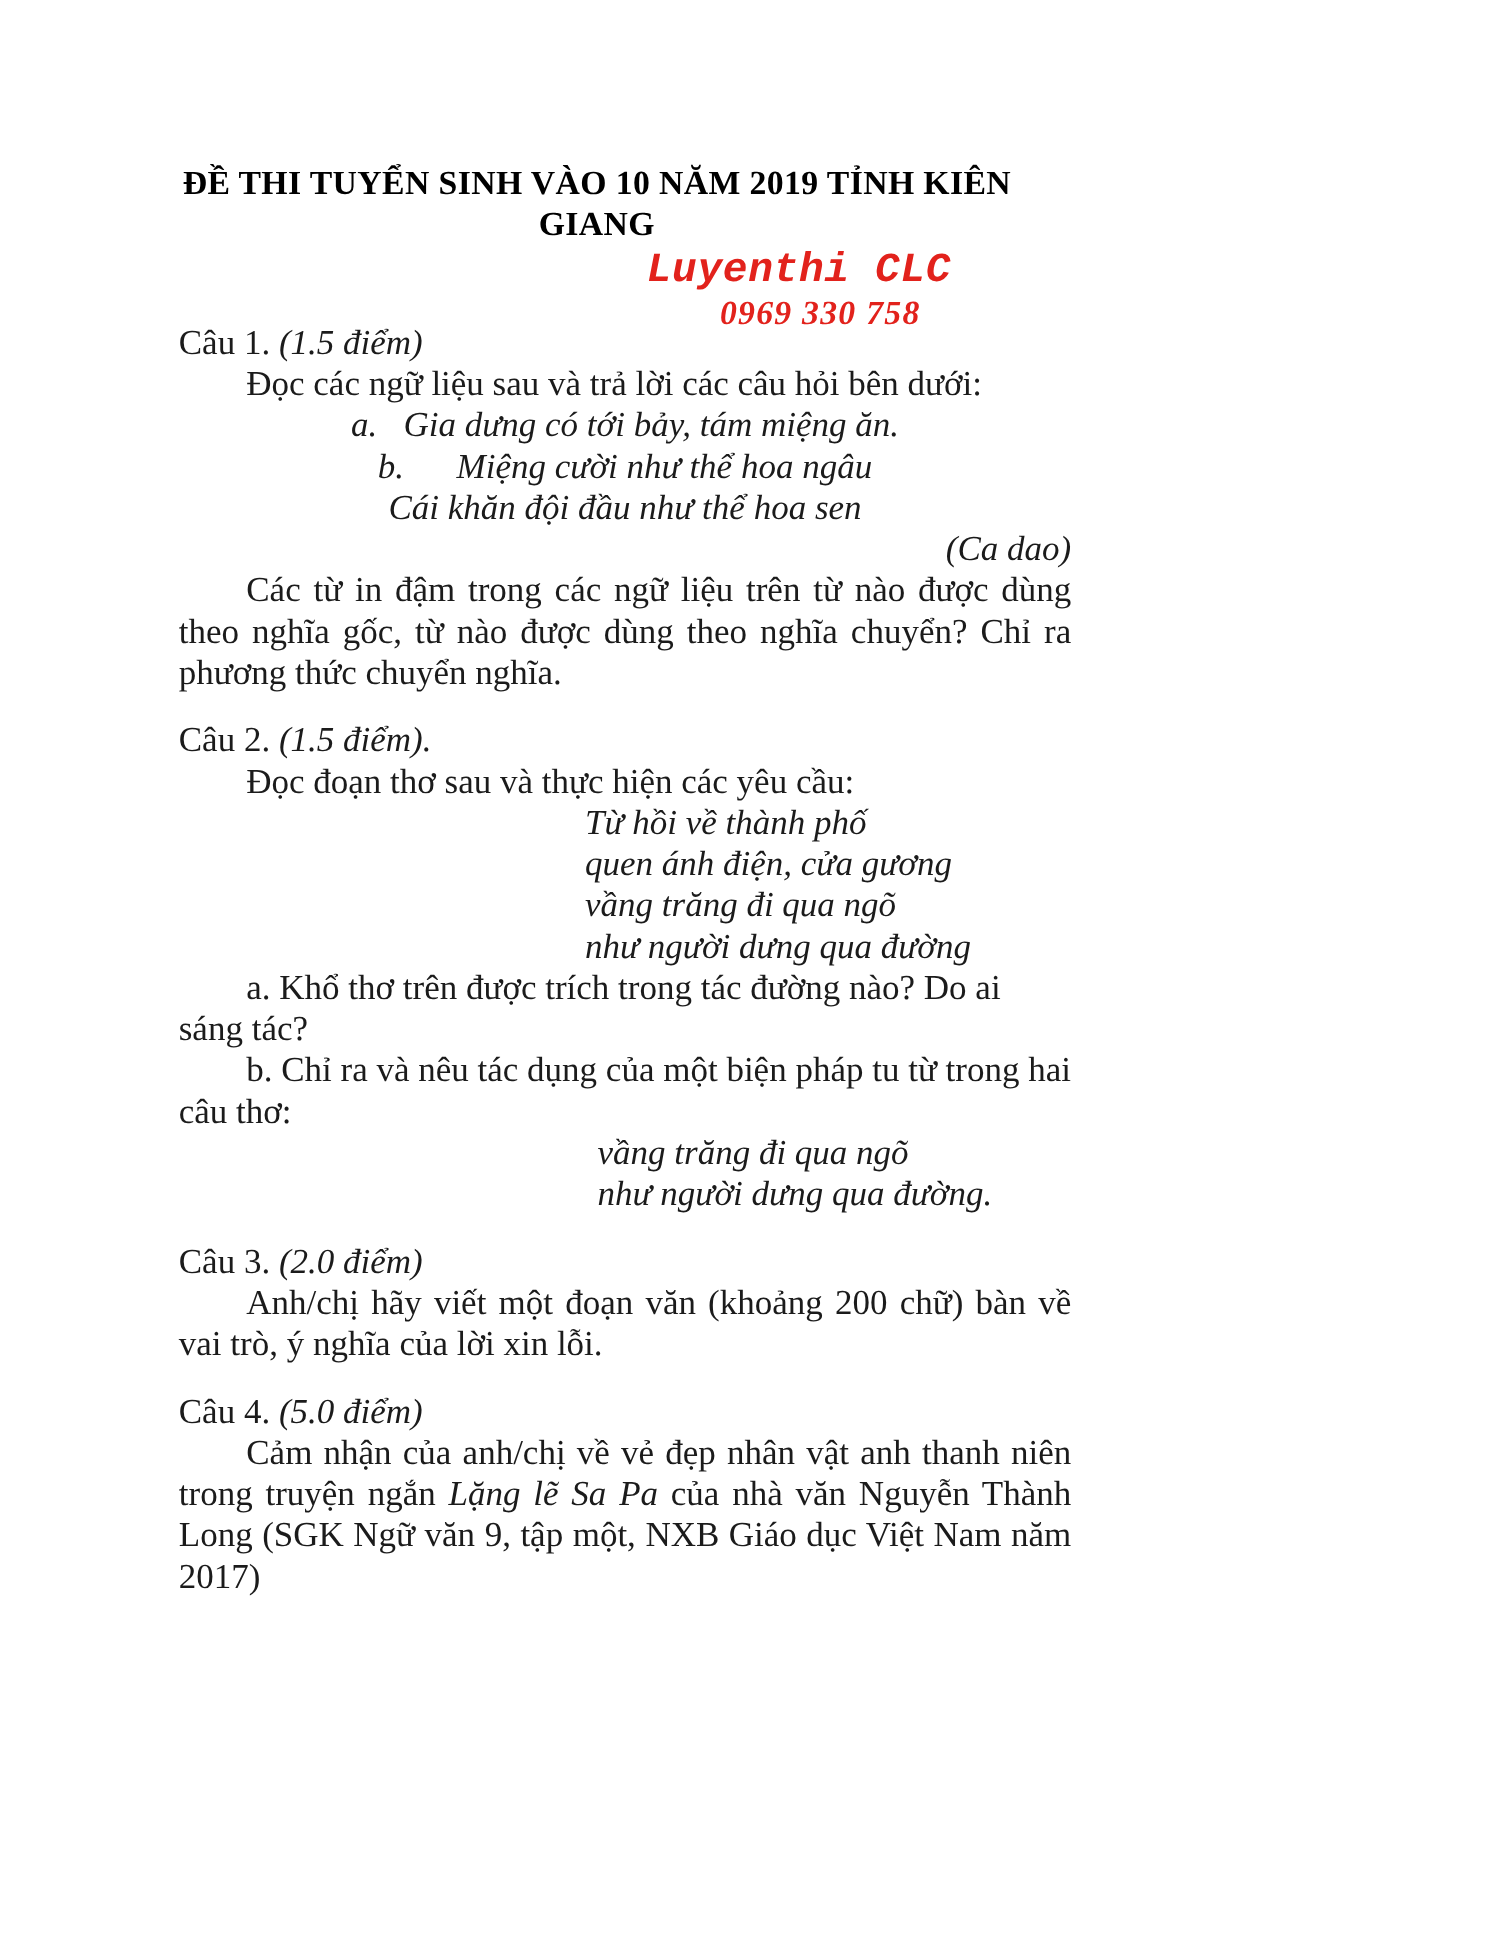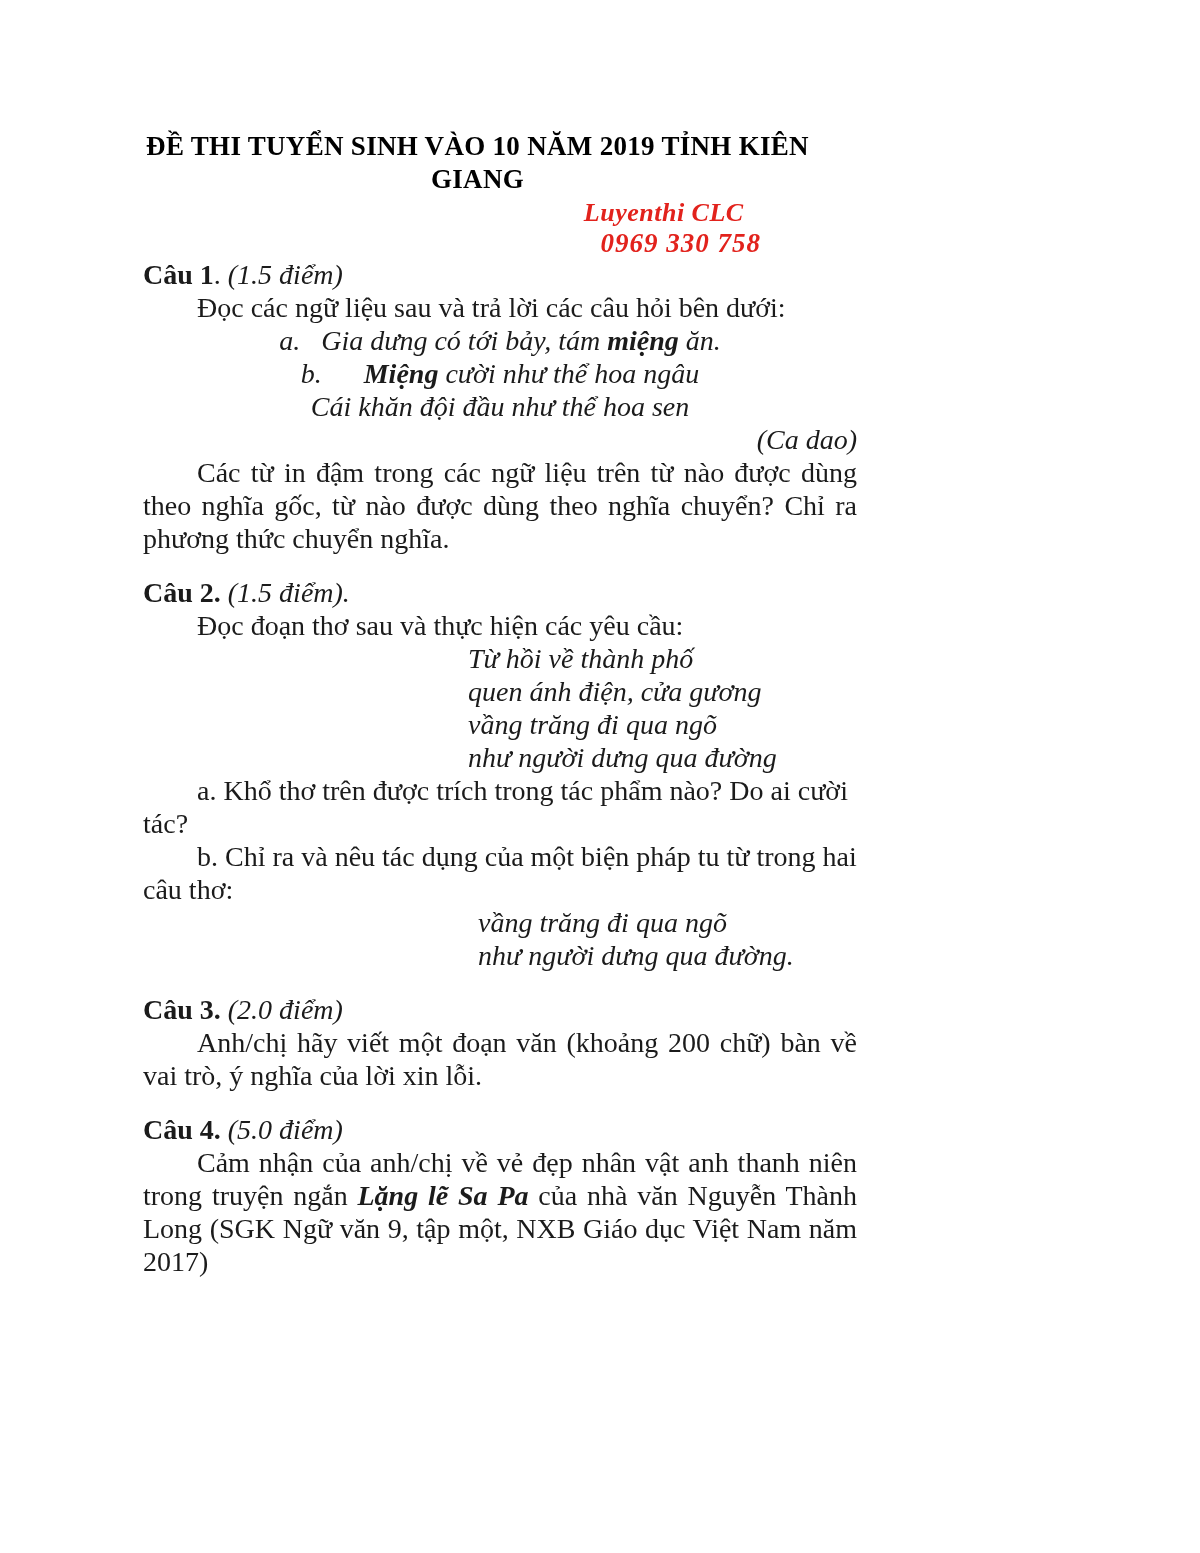--- a/index.html
+++ b/index.html
@@ -37,33 +37,34 @@
   .logo {
     position: absolute;
     top: 200px;
     right: 233px;
     font-weight: bold;
     font-style: italic;
     text-align: center;
     line-height: 1;
   }
   .logo-name {
-    font-size: 26px;
+    font-size: 33px;
     letter-spacing: 0.5px;
+    font-family: Liberation Mono, monospace;
   }
   .logo-phone {
     font-size: 27px;
     margin-top: 4px;
     margin-left: 34px;
     letter-spacing: 1px;
   }
   .q-head { white-space: pre-wrap; }
   .gap-q1 { margin-top: 62px; }
   .gap-top { margin-top: 21px; }
-  .b { font-weight: bold; }
+  .b { font-weight: normal; }
   .i { font-style: italic; }
   .indent { text-indent: 54px; }
   .just { text-align: justify; text-indent: 54px; }
   .center { text-align: center; }
   .pre { white-space: pre-wrap; }
   .right { text-align: right; }
   .poem-block { margin-left: 325px; font-style: italic; }
   .quote-block { margin-left: 335px; font-style: italic; }
 </style>
 </head>
@@ -87,21 +88,21 @@
   <p class="just">Các từ in đậm trong các ngữ liệu trên từ nào được dùng theo nghĩa gốc, từ nào được dùng theo nghĩa chuyển? Chỉ ra phương thức chuyển nghĩa.</p>
 
   <p class="q-head gap-top"><span class="b">Câu 2. </span><span class="i">(1.5 điểm).</span></p>
   <p class="indent">Đọc đoạn thơ sau và thực hiện các yêu cầu:</p>
   <div class="poem-block">
     <div>Từ hồi về thành phố</div>
     <div>quen ánh điện, cửa gương</div>
     <div>vầng trăng đi qua ngõ</div>
     <div>như người dưng qua đường</div>
   </div>
-  <p class="indent">a. Khổ thơ trên được trích trong tác phẩm nào? Do ai cười tác?</p>
+  <p class="indent">a. Khổ thơ trên được trích trong tác đường nào? Do ai sáng tác?</p>
   <p class="indent">b. Chỉ ra và nêu tác dụng của một biện pháp tu từ trong hai câu thơ:</p>
   <div class="quote-block">
     <div>vầng trăng đi qua ngõ</div>
     <div>như người dưng qua đường.</div>
   </div>
 
   <p class="q-head gap-top"><span class="b">Câu 3. </span><span class="i">(2.0 điểm)</span></p>
   <p class="just">Anh/chị hãy viết một đoạn văn (khoảng 200 chữ) bàn về vai trò, ý nghĩa của lời xin lỗi.</p>
 
   <p class="q-head gap-top"><span class="b">Câu 4. </span><span class="i">(5.0 điểm)</span></p>

